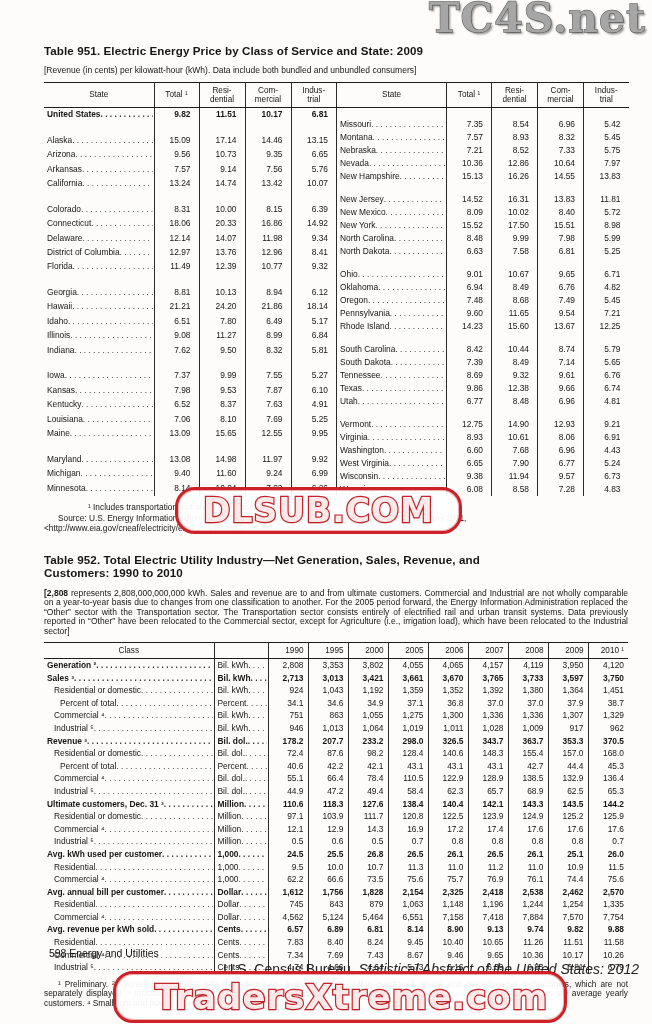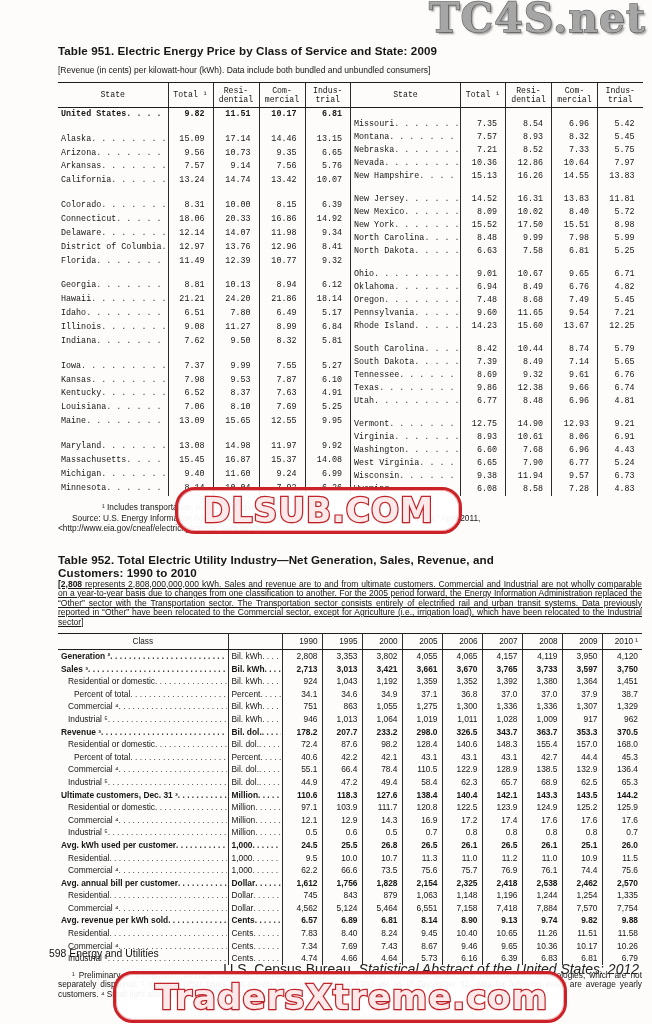--- a/index.html
+++ b/index.html
@@ -1,27 +1,27 @@
 <!DOCTYPE html>
 <html><head>
 <meta charset="utf-8">
 <style>
   html,body{margin:0;padding:0;}
   body{width:652px;height:1024px;background:#e9e9e9;font-family:"Liberation Sans","DejaVu Sans",sans-serif;}
   .page{position:relative;width:652px;height:1024px;background:#fdfcfa;color:#161616;overflow:hidden;}
-  .content{position:absolute;left:58px;top:44px;width:584px;}
+  .content{position:absolute;left:44px;top:44px;width:584px;}
 
   .t-title{font-size:11.6px;font-weight:bold;line-height:13px;letter-spacing:.1px;}
   .t-note{font-size:8.5px;line-height:9.5px;margin-top:9px;text-align:justify;}
   .t952-title{margin-top:20px;}
-  .n952{margin-top:1px;text-decoration:underline;}
+  .n952{margin-top:10px;}
 
   table{border-collapse:collapse;table-layout:fixed;}
   .tables951{display:flex;margin-top:6px;}
-  .t951{font-size:8.4px;width:292px;font-family:Liberation Mono, monospace;}
+  .t951{font-size:8.4px;width:292px;}
   .t951 th,.t952 th{font-weight:normal;font-size:8.2px;line-height:9px;text-align:center;vertical-align:middle;
     border-top:1px solid #1d1d1d;border-bottom:1px solid #1d1d1d;padding:3px 1px;white-space:pre-line;}
   .t951 td{height:11px;line-height:11px;vertical-align:middle;overflow:hidden;}
   .t951 tr.sp td{height:8px;}
   .t951 tr>*+*,.t952 tr>*+*{border-left:1px solid #2a2a2a;}
   .t951.right tr>*:first-child{border-left:1px solid #2a2a2a;}
   td.num{text-align:right;padding-right:8px;white-space:nowrap;}
   .bold td{font-weight:bold;}
 
   .lw{display:flex;align-items:baseline;overflow:hidden;padding-left:2px;}
@@ -373,32 +373,20 @@
               <td class="st">
                 <div class="lw">
                   <span class="lbl">Maryland</span>
                   <span class="dots"></span>
                 </div>
               </td>
               <td class="num">13.08</td>
               <td class="num">14.98</td>
               <td class="num">11.97</td>
               <td class="num">9.92</td>
-            </tr>
-            <tr>
-              <td class="st">
-                <div class="lw">
-                  <span class="lbl">Massachusetts</span>
-                  <span class="dots"></span>
-                </div>
-              </td>
-              <td class="num">15.45</td>
-              <td class="num">16.87</td>
-              <td class="num">15.37</td>
-              <td class="num">14.08</td>
             </tr>
             <tr>
               <td class="st">
                 <div class="lw">
                   <span class="lbl">Michigan</span>
                   <span class="dots"></span>
                 </div>
               </td>
               <td class="num">9.40</td>
               <td class="num">11.60</td>

